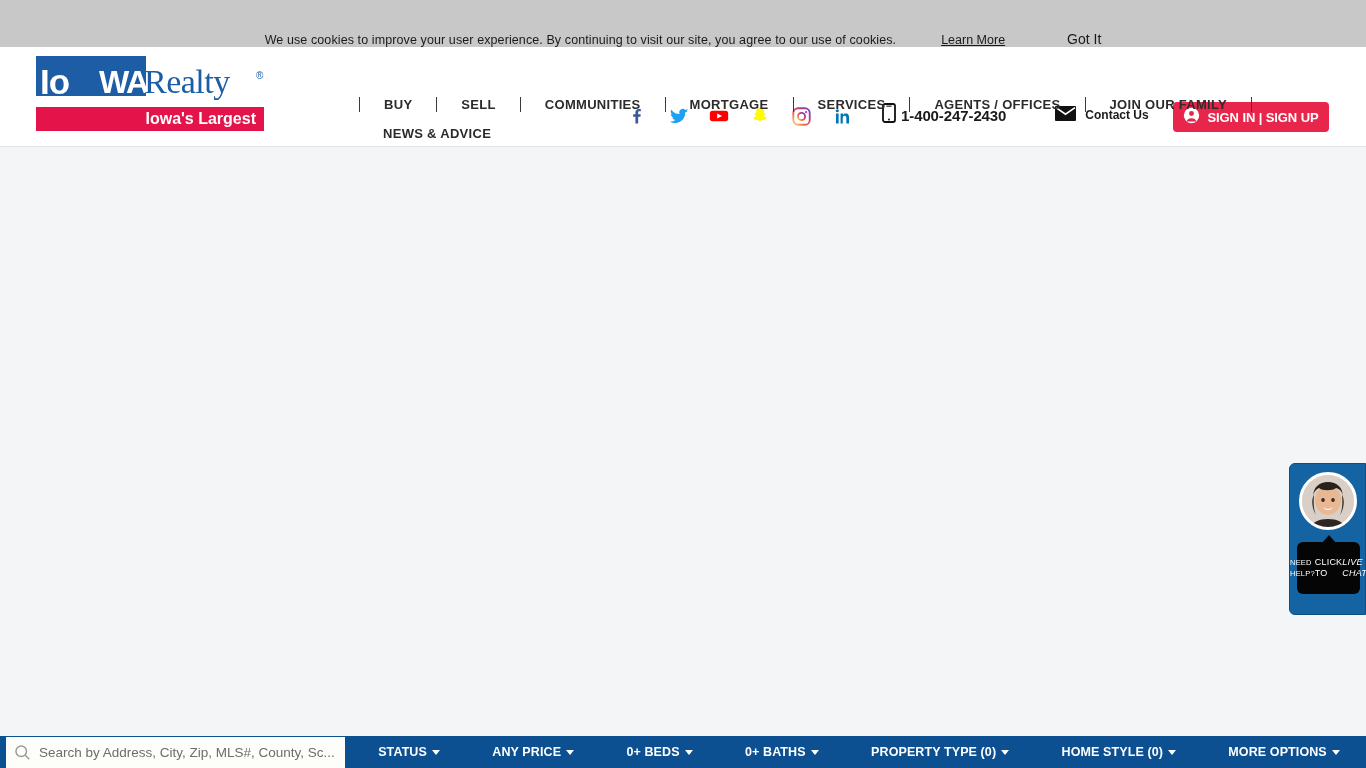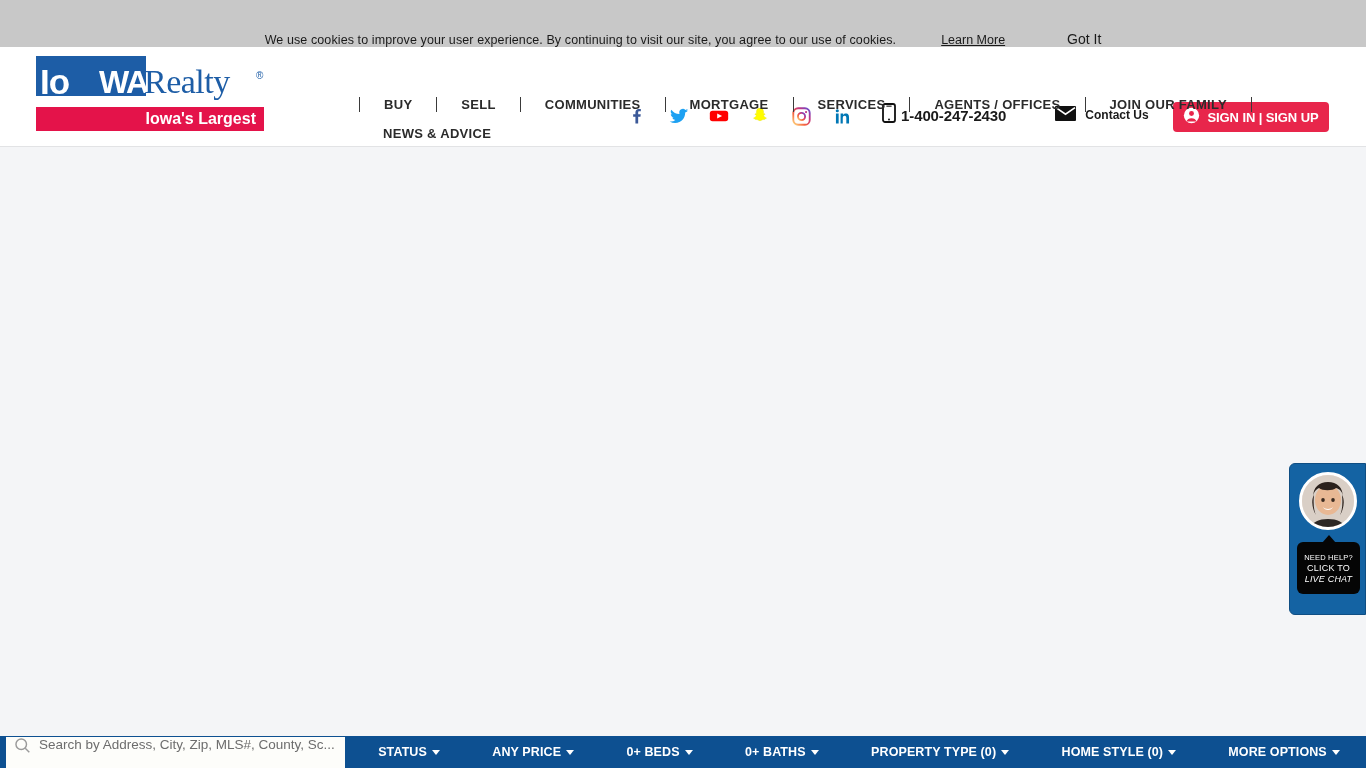--- a/index.html
+++ b/index.html
@@ -153,21 +153,21 @@
     position: absolute; left: 9px; top: 8px;
     width: 58px; height: 58px; border-radius: 50%;
     background: #f2e3d8;
     border: 3px solid #ffffff;
     overflow: hidden;
   }
   .chat-bubble {
     position: absolute; left: 7px; top: 78px;
     width: 63px; height: 52px;
     background: #050505; border-radius: 6px;
-    display: flex; flex-direction: column;
+    display: flex; flex-direction: row;
     align-items: center; justify-content: center;
   }
   .chat-bubble::before {
     content: ""; position: absolute; top: -7px; left: 25px;
     border-left: 7px solid transparent;
     border-right: 7px solid transparent;
     border-bottom: 8px solid #050505;
   }
   .chat-l1 { font-size: 7.5px; color: #ffffff; letter-spacing: 0.2px; line-height: 11px; }
   .chat-l2 { font-size: 9px; color: #ffffff; letter-spacing: 0.2px; line-height: 11px; }
@@ -177,21 +177,21 @@
   .filter-bar {
     position: absolute; left: 0; top: 736px;
     width: 1366px; height: 32px;
     background: #0d5091;
     display: flex; align-items: center;
   }
   .search-box {
     position: absolute; left: 6px; top: 1px;
     width: 339px; height: 31px;
     background: #fdfdfa;
-    display: flex; align-items: flex-start;
+    display: flex; align-items: center;
   }
   .search-input-text {
     font-size: 13.5px; color: #6d6d6d; margin-left: 8px;
     white-space: nowrap; overflow: hidden;
   }
   .filters {
     position: absolute; left: 352px; top: 0;
     width: 1014px; height: 32px;
     display: flex; align-items: center;
   }

